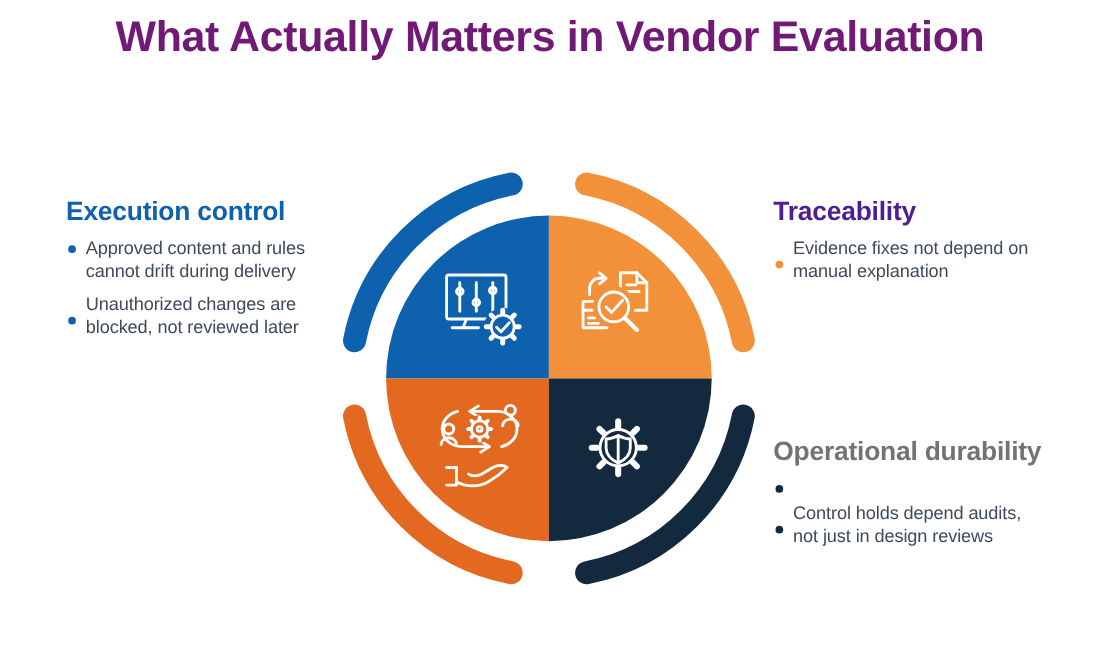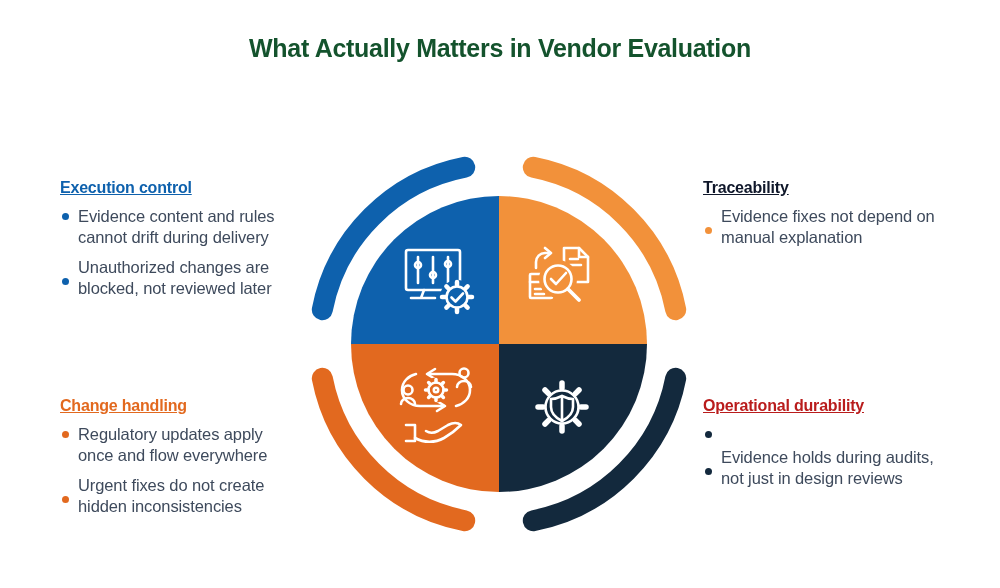--- a/index.html
+++ b/index.html
@@ -1,35 +1,35 @@
 <!DOCTYPE html>
 <html><head>
 <meta charset="utf-8">
 <style>
   html,body{margin:0;padding:0;background:#ffffff;}
   .canvas{
     position:relative;width:1000px;height:588px;background:#ffffff;overflow:hidden;
     font-family:"Liberation Sans","DejaVu Sans",sans-serif;
   }
   .title{
-    position:absolute;left:0;top:34px;width:1000px;text-align:center;
-    font-size:25px;font-weight:800;letter-spacing:-0.3px;color:#14532d;
+    position:absolute;left:0;top:12px;width:1000px;text-align:center;
+    font-size:39px;font-weight:800;letter-spacing:-0.3px;color:#701a75;
   }
   .section{position:absolute;}
   .section h2{
-    margin:0 0 9px 0;font-size:16px;font-weight:800;letter-spacing:-0.2px;line-height:1.15;text-decoration:underline;
+    margin:0 0 9px 0;font-size:24px;font-weight:800;letter-spacing:-0.2px;line-height:1.15;
   }
   .sec-exec{left:60px;top:179px;width:262px;}
   .sec-trace{left:703px;top:179px;width:292px;}
   .sec-change{left:60px;top:397px;width:262px;}
   .sec-oper{left:703px;top:397px;width:292px;}
   .c-blue{color:#0e61ad;}
-  .c-orange{color:#0f172a;}
+  .c-orange{color:#4c1d95;}
   .c-dkorange{color:#e2691f;}
-  .c-navy{color:#b91c1c;}
+  .c-navy{color:#737373;}
   ul.bullets{list-style:none;margin:0;padding:0;}
   ul.bullets li{display:flex;align-items:flex-start;margin:0 0 9px 0;}
   ul.bullets li:last-child{margin-bottom:0;align-items:center;}
   .dot{flex:0 0 auto;width:7px;height:7px;border-radius:50%;margin:7px 9px 0 2px;}
   .dot-blue{background:#0e61ad;}
   .dot-orange{background:#f2913a;}
   .dot-dkorange{background:#e2691f;}
   .dot-navy{background:#13293d;}
   .btxt{
     font-size:16.5px;line-height:21px;color:#3e4a5c;font-weight:500;
@@ -43,21 +43,21 @@
 
 <div class="canvas">
 
   <div class="title">What Actually Matters in Vendor Evaluation</div>
 
   <div class="section sec-exec">
     <h2 class="c-blue">Execution control</h2>
     <ul class="bullets">
       <li>
         <span class="dot dot-blue"></span>
-        <span class="btxt">Evidence content and rules
+        <span class="btxt">Approved content and rules
 cannot drift during delivery</span>
       </li>
       <li>
         <span class="dot dot-blue"></span>
         <span class="btxt">Unauthorized changes are
 blocked, not reviewed later</span>
       </li>
     </ul>
   </div>
 
@@ -65,45 +65,30 @@
     <h2 class="c-orange">Traceability</h2>
     <ul class="bullets">
       <li>
         <span class="dot dot-orange"></span>
         <span class="btxt">Evidence fixes not depend on
 manual explanation</span>
       </li>
     </ul>
   </div>
 
-  <div class="section sec-change">
-    <h2 class="c-dkorange">Change handling</h2>
-    <ul class="bullets">
-      <li>
-        <span class="dot dot-dkorange"></span>
-        <span class="btxt">Regulatory updates apply
-once and flow everywhere</span>
-      </li>
-      <li>
-        <span class="dot dot-dkorange"></span>
-        <span class="btxt">Urgent fixes do not create
-hidden inconsistencies</span>
-      </li>
-    </ul>
-  </div>
 
   <div class="section sec-oper">
     <h2 class="c-navy">Operational durability</h2>
     <ul class="bullets">
       <li>
         <span class="dot dot-navy"></span>
       </li>
       <li>
         <span class="dot dot-navy"></span>
-        <span class="btxt">Evidence holds during audits,
+        <span class="btxt">Control holds depend audits,
 not just in design reviews</span>
       </li>
     </ul>
   </div>
 
   <div class="graphic">
     <svg width="410" height="420" viewBox="0 0 410 420">
 
       <g fill="none" stroke-width="21" stroke-linecap="round">
         <path d="M 28.3 171.7 A 180 180 0 0 1 170.7 29.3" stroke="#0e61ad"></path>

